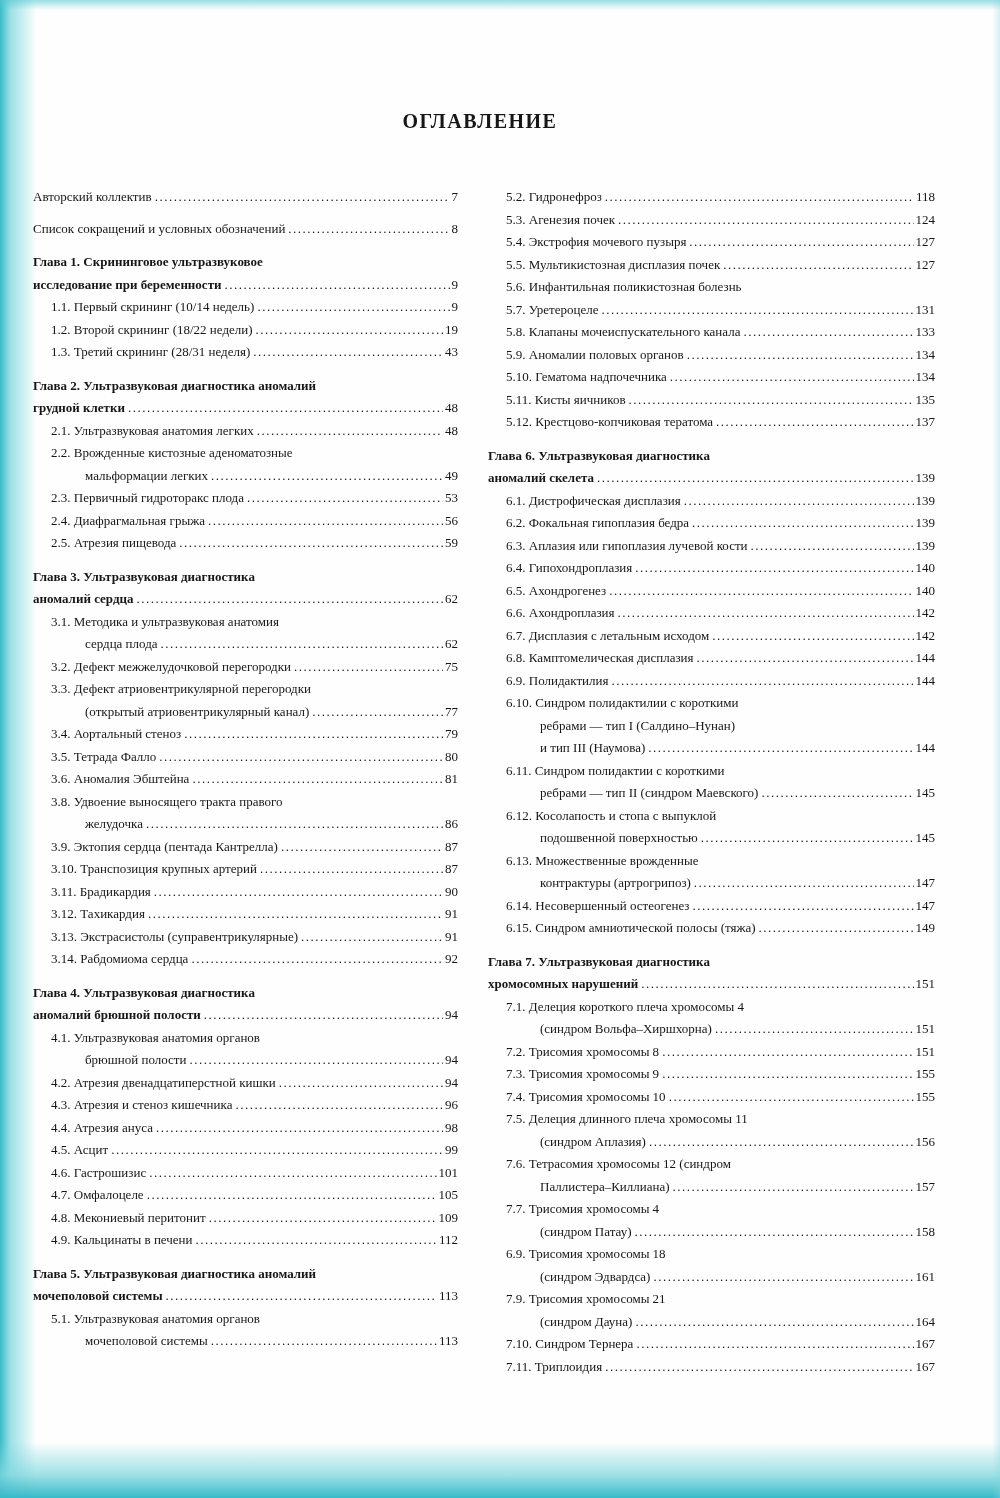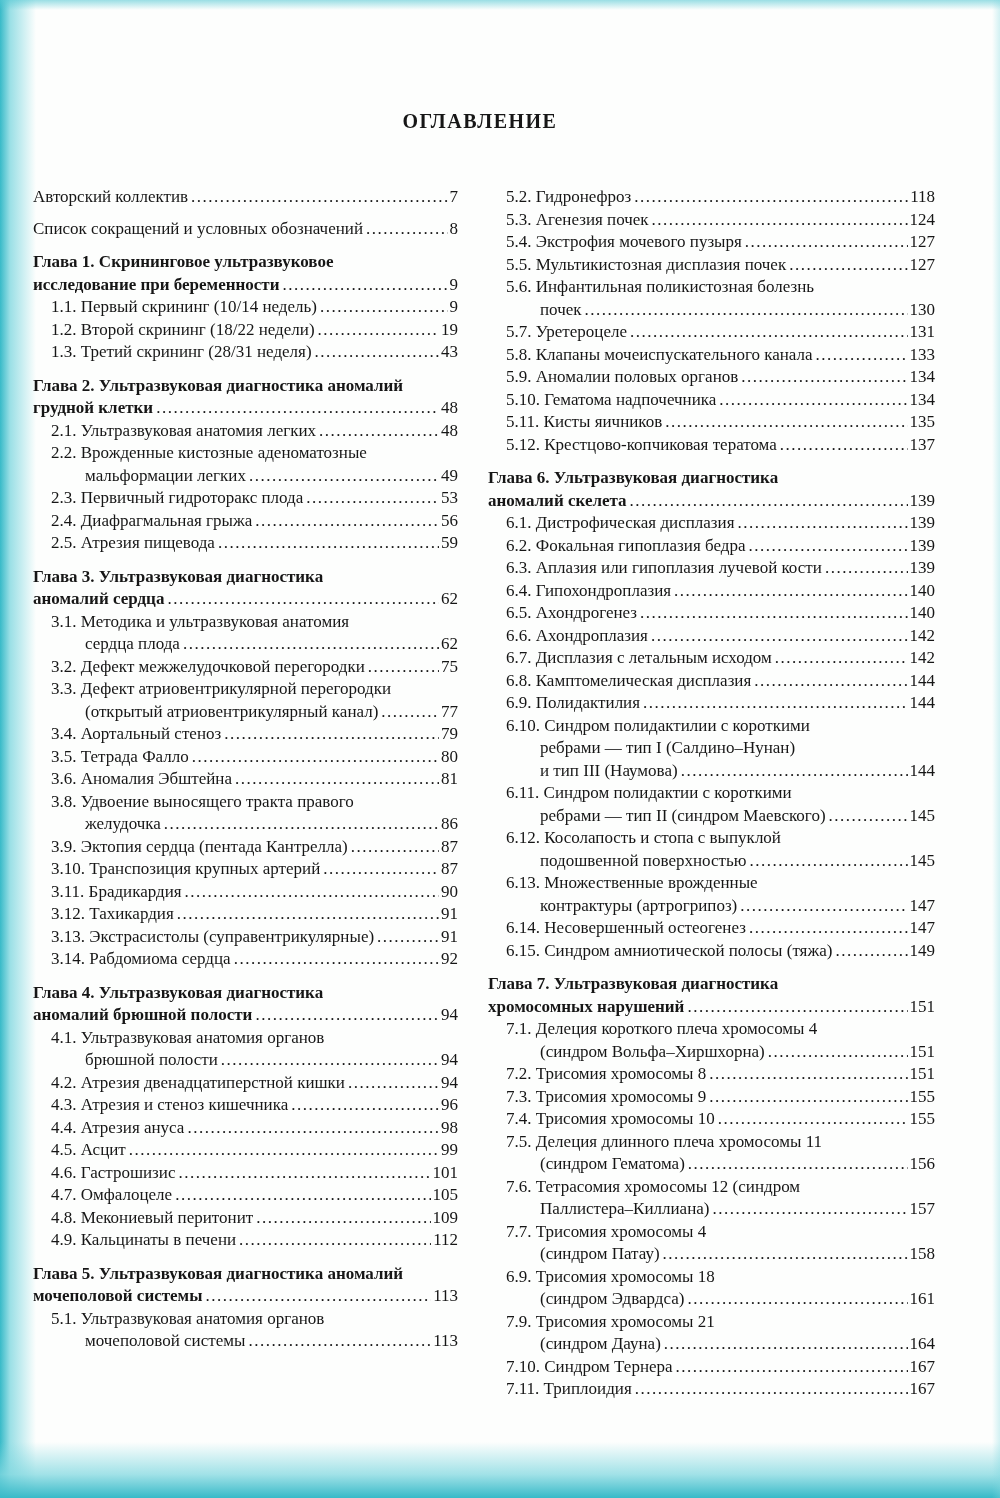--- a/index.html
+++ b/index.html
@@ -27,21 +27,21 @@
   .title {
     position: absolute; top: 110px; left: 0; width: 960px;
     text-align: center;
     font-size: 20px; font-weight: bold; letter-spacing: 1.5px;
   }
 
   .columns {
     position: absolute; top: 186px; left: 33px;
     display: flex; gap: 30px;
   }
-  .col { font-size: 17px; line-height: 22.5px; }
+  .col { font-size: 13px; line-height: 22.5px; }
   .col-left  { width: 425px; }
   .col-right { width: 447px; }
 
   .entry.front   { margin-top: 9px; }
   .col .entry:first-child { margin-top: 0; }
   .entry.chapter { margin-top: 11px; font-weight: bold; }
   .entry.chapter .leader, .entry.chapter .pg { font-weight: normal; }
 
   .item .line.first { padding-left: 18px; }
   .item .line.cont  { padding-left: 52px; }
@@ -374,25 +374,20 @@
         </div>
         <div class="entry item">
           <div class="line first last">
             <span class="txt">5.5. Мультикистозная дисплазия почек</span>
             <span class="leader"></span>
             <span class="pg">127</span>
           </div>
         </div>
         <div class="entry item">
           <div class="line first">5.6. Инфантильная поликистозная болезнь</div>
-          <div class="line cont last">
-            <span class="txt">почек</span>
-            <span class="leader"></span>
-            <span class="pg">130</span>
-          </div>
         </div>
         <div class="entry item">
           <div class="line first last">
             <span class="txt">5.7. Уретероцеле</span>
             <span class="leader"></span>
             <span class="pg">131</span>
           </div>
         </div>
         <div class="entry item">
           <div class="line first last">
@@ -580,21 +575,21 @@
         <div class="entry item">
           <div class="line first last">
             <span class="txt">7.4. Трисомия хромосомы 10</span>
             <span class="leader"></span>
             <span class="pg">155</span>
           </div>
         </div>
         <div class="entry item">
           <div class="line first">7.5. Делеция длинного плеча хромосомы 11</div>
           <div class="line cont last">
-            <span class="txt">(синдром Гематома)</span>
+            <span class="txt">(синдром Аплазия)</span>
             <span class="leader"></span>
             <span class="pg">156</span>
           </div>
         </div>
         <div class="entry item">
           <div class="line first">7.6. Тетрасомия хромосомы 12 (синдром</div>
           <div class="line cont last">
             <span class="txt">Паллистера–Киллиана)</span>
             <span class="leader"></span>
             <span class="pg">157</span>

